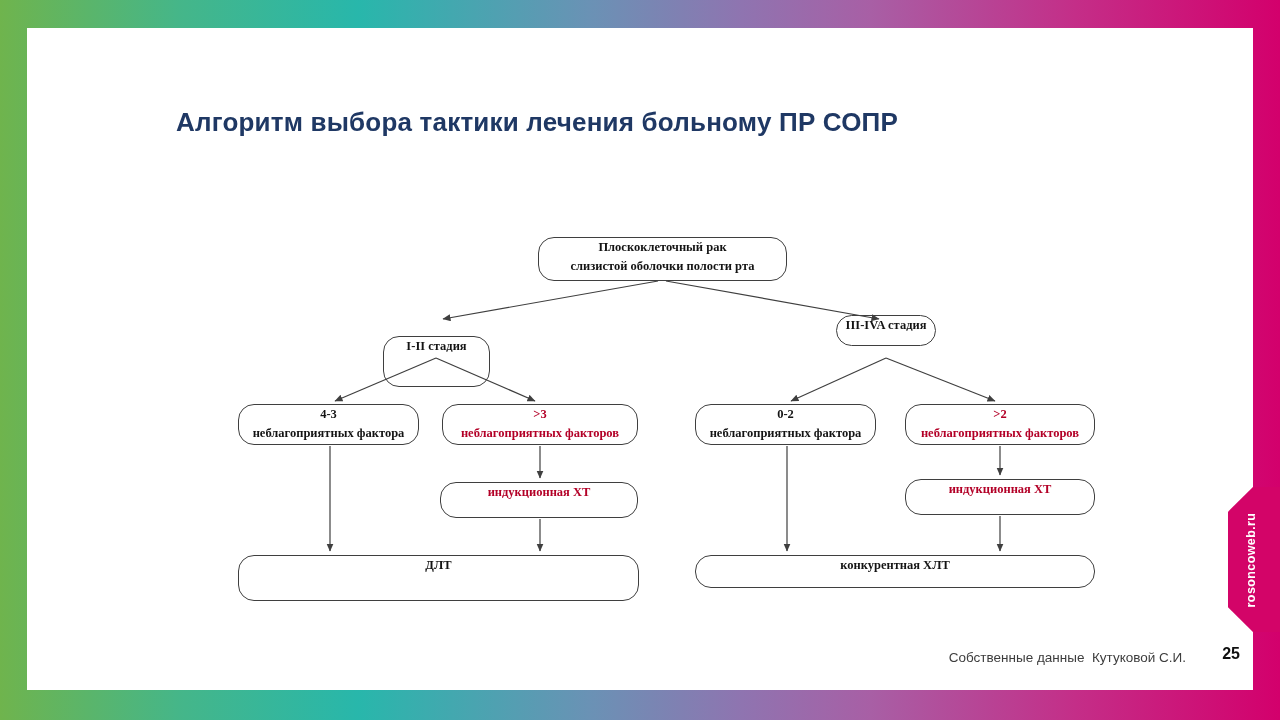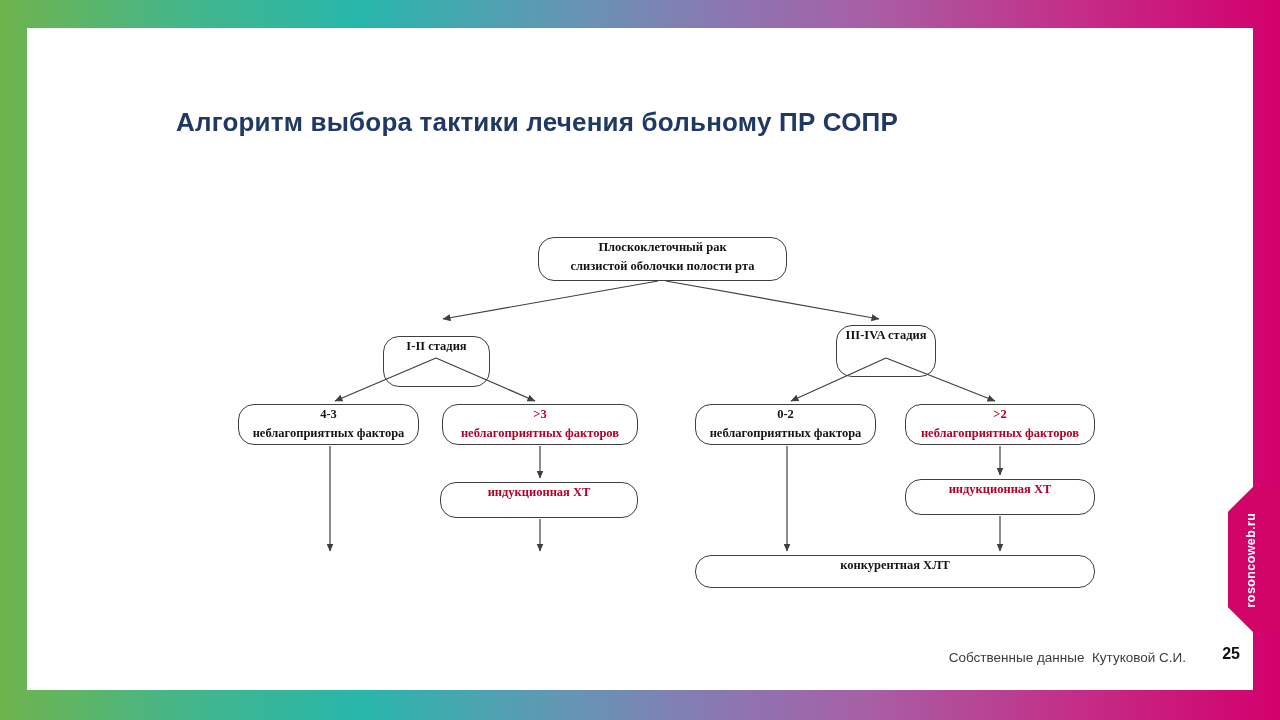--- a/index.html
+++ b/index.html
@@ -65,21 +65,21 @@
     <div>
       <span>Плоскоклеточный рак</span><br>
       <span>слизистой оболочки полости рта</span>
     </div>
   </div>
 
   <div class="node" style="left:383px;top:336px;width:107px;height:51px">
     <span>I-II стадия</span>
   </div>
 
-  <div class="node" style="left:836px;top:325px;width:100px;height:52px">
+  <div class="node" style="left:836px;top:315px;width:100px;height:31px">
     <span>III-IVA стадия</span>
   </div>
 
   <div class="node" style="left:238px;top:404px;width:181px;height:41px">
     <div>
       <span>4-3</span><br>
       <span>неблагоприятных фактора</span>
     </div>
   </div>
 
@@ -105,20 +105,23 @@
   </div>
 
   <div class="node red" style="left:440px;top:482px;width:198px;height:36px">
     <span>индукционная ХТ</span>
   </div>
 
   <div class="node red" style="left:905px;top:479px;width:190px;height:36px">
     <span>индукционная ХТ</span>
   </div>
 
+  <div class="node" style="left:238px;top:555px;width:401px;height:46px">
+    <span>ДЛТ</span>
+  </div>
 
   <div class="node" style="left:695px;top:555px;width:400px;height:33px">
     <span>конкурентная ХЛТ</span>
   </div>
 
   <svg class="arrows" viewBox="0 0 1280 720" xmlns="http://www.w3.org/2000/svg">
     <defs>
       <marker id="ah" markerWidth="9" markerHeight="8" refX="7.5" refY="3.5" orient="auto" markerUnits="userSpaceOnUse">
         <path d="M0,0 L8,3.5 L0,7 Z" fill="#3f3f3f"></path>
       </marker>

